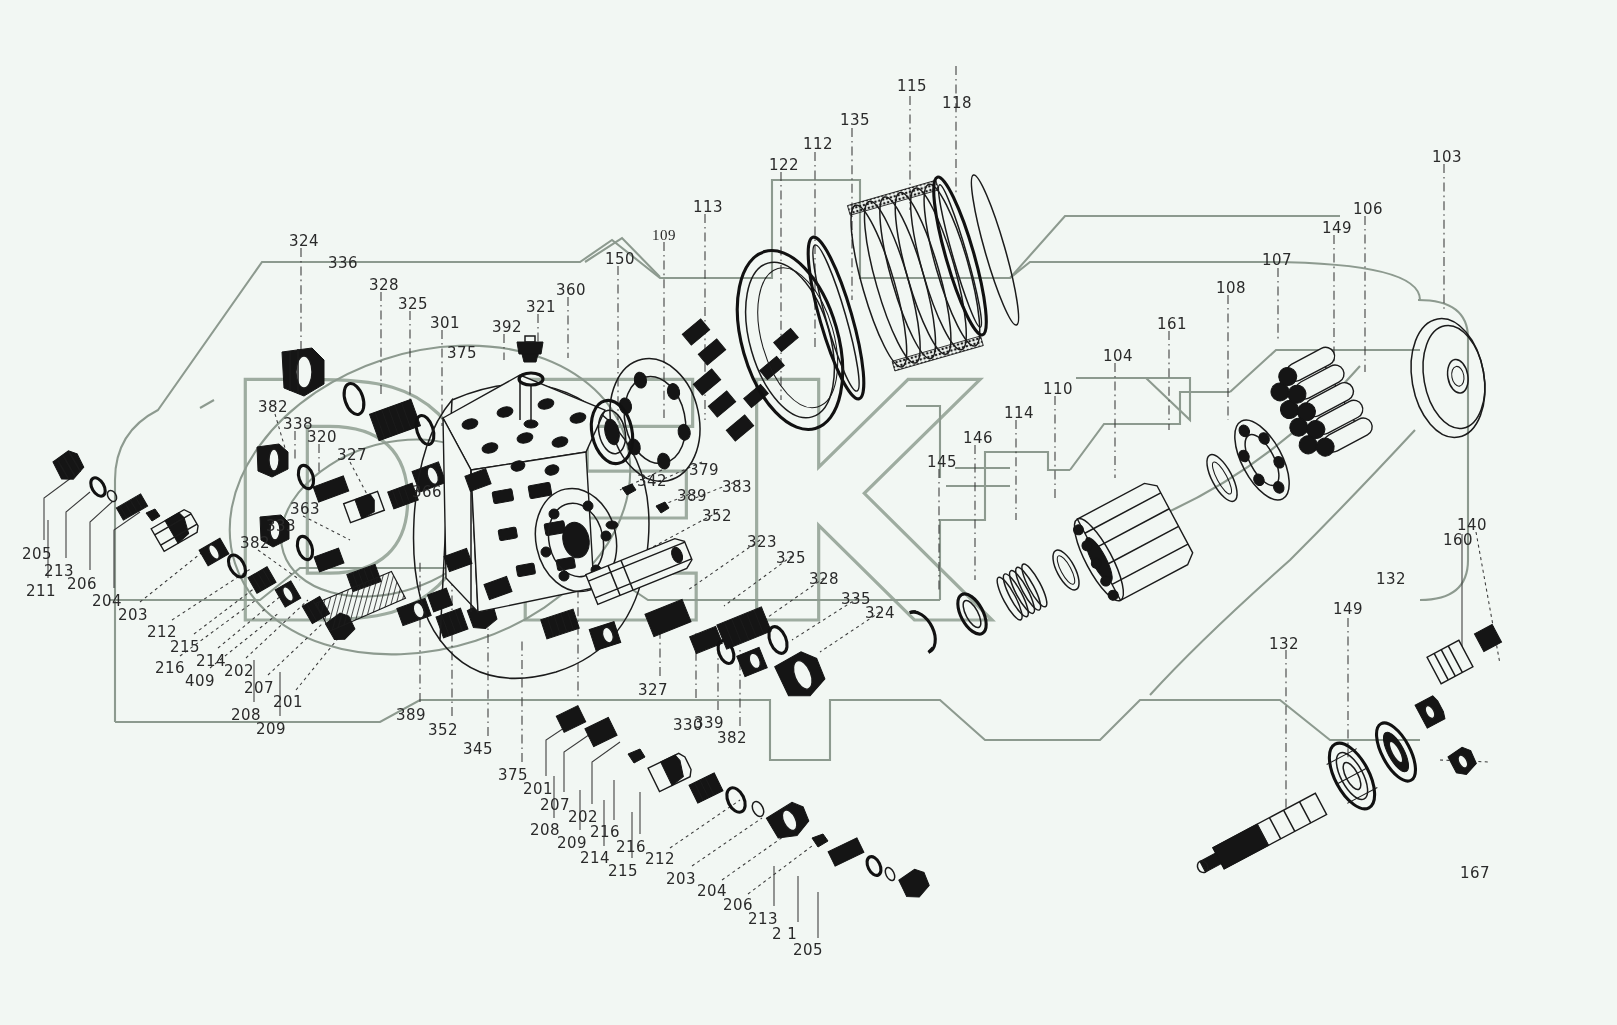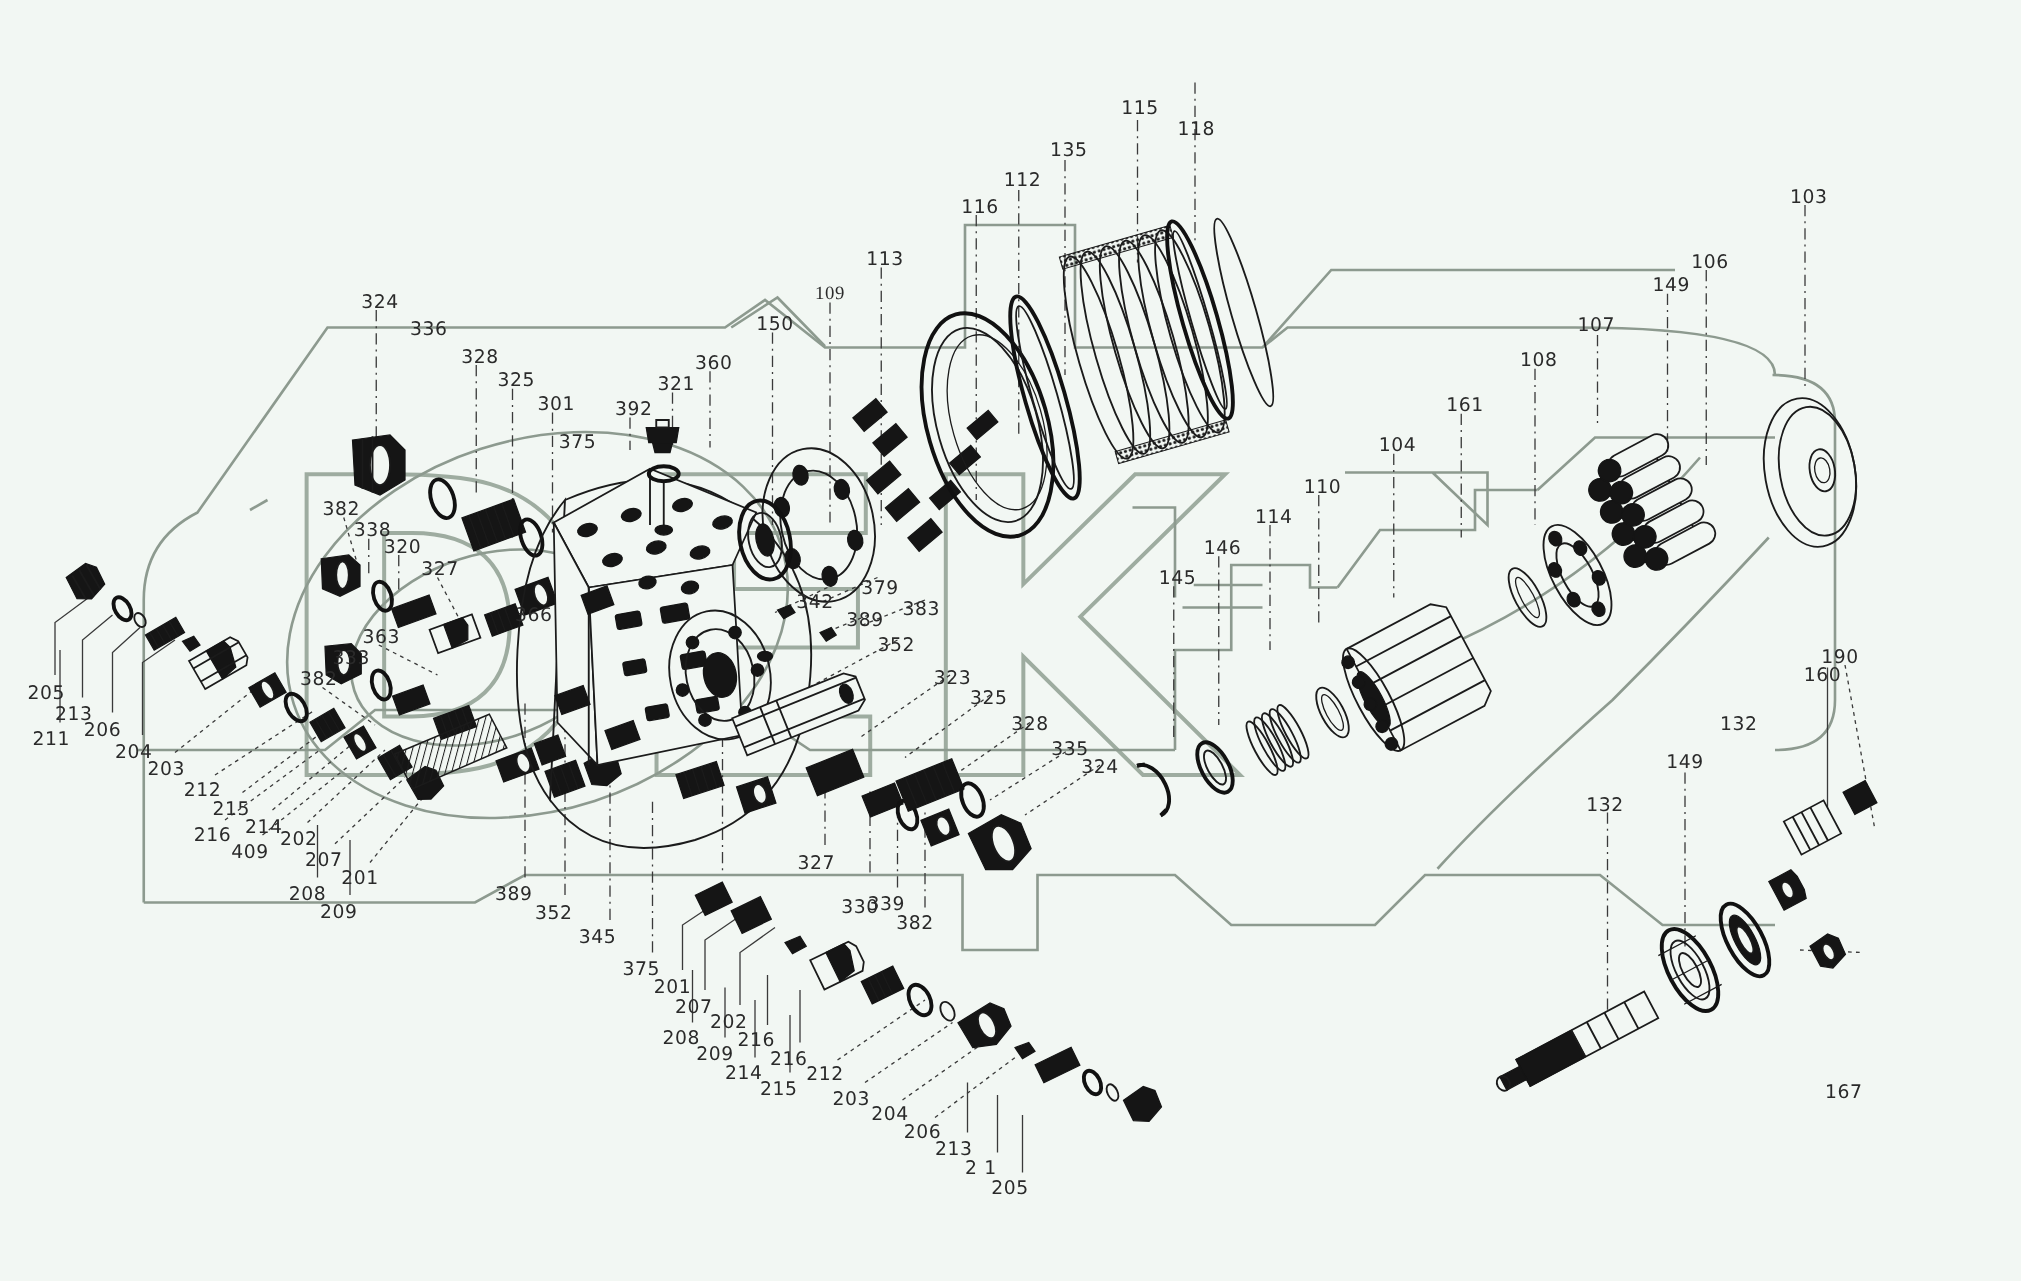--- a/index.html
+++ b/index.html
@@ -690,21 +690,21 @@
     </g>
 
   </svg>
 
   <div>
     <span class="cal" style="left:942px;  top:49px;margin-top:47px;">118</span>
     <span class="cal" style="left:897px;  top:79px;">115</span>
     <span class="cal" style="left:840px;  top:113px;">135</span>
     <span class="cal" style="left:803px;  top:137px;">112</span>
     <span class="cal" style="left:1432px; top:150px;">103</span>
-    <span class="cal" style="left:769px;  top:158px;">116</span>
+    <span class="cal" style="left:769px;  top:158px;">122</span>
     <span class="cal" style="left:693px;  top:200px;">113</span>
     <span class="cal" style="left:1353px; top:202px;">106</span>
     <span class="cal" style="left:1322px; top:221px;">149</span>
     <span class="cal" style="left:652px;  top:228px;font-family:Liberation Serif, serif;">109</span>
     <span class="cal" style="left:1262px; top:253px;">107</span>
     <span class="cal" style="left:605px;  top:252px;">150</span>
     <span class="cal" style="left:289px; top:234px;">324</span>
     <span class="cal" style="left:328px;  top:256px;">336</span>
     <span class="cal" style="left:1216px; top:281px;">108</span>
     <span class="cal" style="left:369px; top:278px;">328</span>
@@ -725,21 +725,21 @@
     <span class="cal" style="left:337px; top:448px;">327</span>
     <span class="cal" style="left:927px;  top:455px;">145</span>
     <span class="cal" style="left:637px;  top:474px;">342</span>
     <span class="cal" style="left:689px;  top:463px;">379</span>
     <span class="cal" style="left:722px;  top:480px;">383</span>
     <span class="cal" style="left:290px;  top:502px;">363</span>
     <span class="cal" style="left:677px; top:489px;">389</span>
     <span class="cal" style="left:412px;  top:485px;">366</span>
     <span class="cal" style="left:266px;  top:519px;">333</span>
     <span class="cal" style="left:702px; top:509px;">352</span>
-    <span class="cal" style="left:1457px; top:518px;">190</span>
+    <span class="cal" style="left:1457px; top:518px;">140</span>
     <span class="cal" style="left:1443px; top:533px;">160</span>
     <span class="cal" style="left:240px; top:536px;">382</span>
     <span class="cal" style="left:747px;  top:535px;">323</span>
     <span class="cal" style="left:22px;  top:547px;">205</span>
     <span class="cal" style="left:776px; top:551px;">325</span>
     <span class="cal" style="left:1376px;top:572px;">132</span>
     <span class="cal" style="left:44px;  top:564px;">213</span>
     <span class="cal" style="left:809px; top:572px;">328</span>
     <span class="cal" style="left:67px;  top:577px;">206</span>
     <span class="cal" style="left:26px;  top:584px;">211</span>

